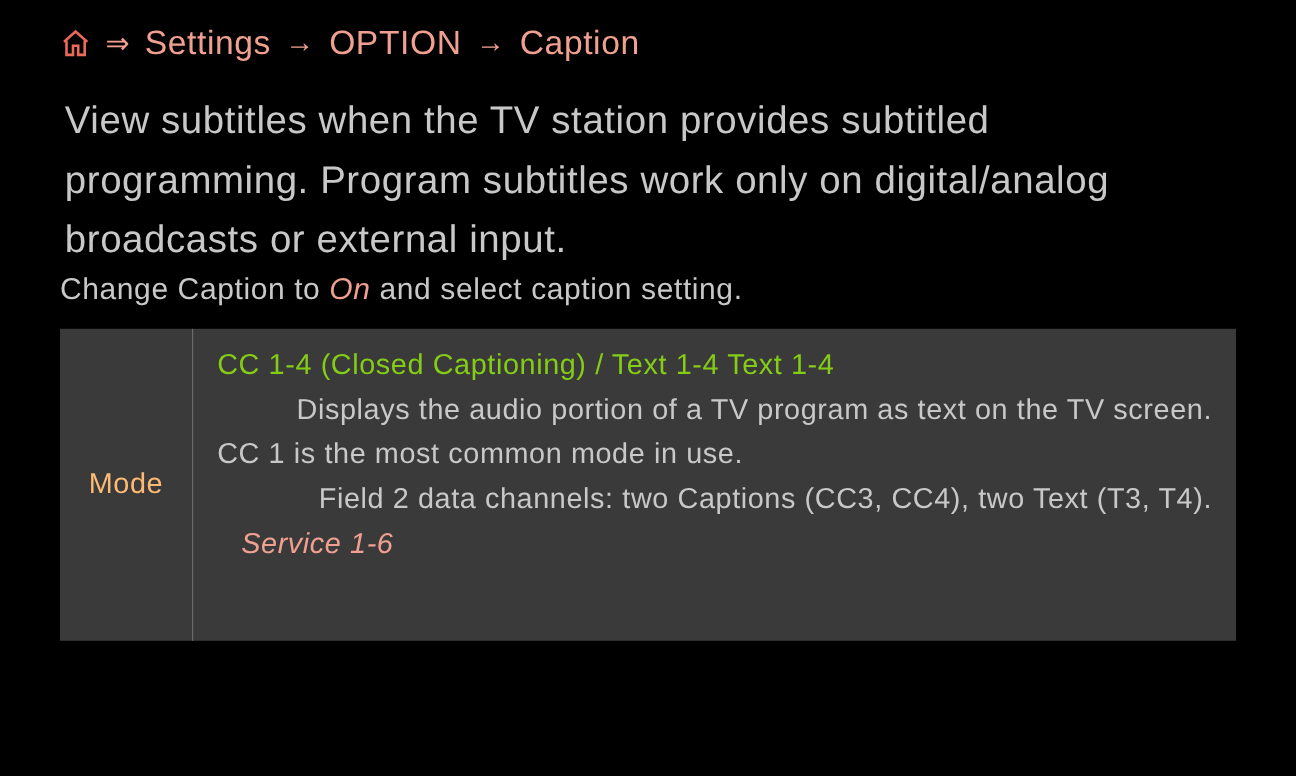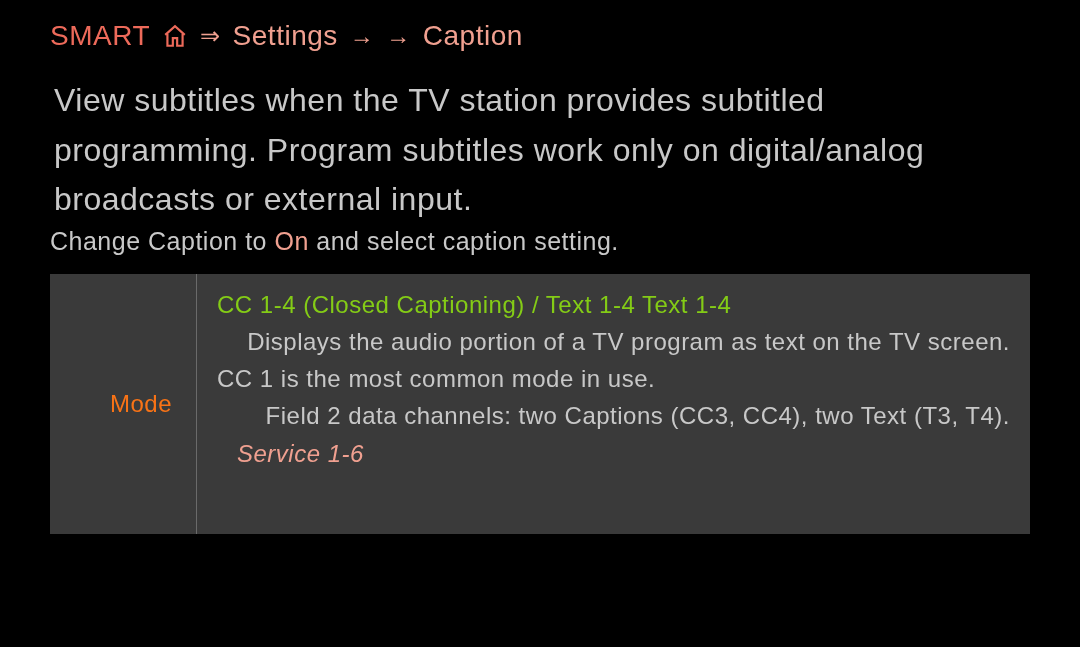--- a/index.html
+++ b/index.html
@@ -38,65 +38,64 @@
     font-size: 32px;
     line-height: 1.55;
     color: #c8c8c8;
     margin: 0 0 2px 4px;
   }
   .instr {
     font-size: 25px;
     color: #c8c8c8;
     margin: 0 0 18px 0;
   }
-  .instr .on { color: #f0a090; }
+  .instr .on { color: #f0a090; font-style: italic; }
 
   .info-table {
     display: flex;
     background: #3a3a3a;
     margin: 10px 0 0 0;
     min-height: 260px;
   }
   .info-table .label-cell {
     width: 110px;
     display: flex;
     align-items: center;
     justify-content: center;
     font-size: 24px;
-    color: #f97316;
+    color: #fdba74;
     border-right: 1px solid #6a6a6a;
-    margin-left: 36px;
   }
   .info-table .body-cell {
     flex: 1;
     padding: 12px 20px 14px 20px;
     font-size: 24px;
     line-height: 1.55;
     color: #c8c8c8;
   }
   .body-cell .hl { color: #84cc16; }
   .body-cell .sub { padding-left: 20px; display: block; text-align: right; }
   .body-cell .svc { color: #f0a090; padding-left: 20px; display: block; font-style: italic;}
 </style>
 </head>
 <body>
 
 <div class="page">
 
   <div class="breadcrumb">
-    <span class="initial">SMART</span>
     <span class="home-icon">
       <svg viewBox="0 0 24 24" fill="none" stroke="#ed6a5a" stroke-width="2">
         <path d="M3 11 L12 3 L21 11"></path>
         <path d="M5 10 V21 H10 V14 H14 V21 H19 V10"></path>
       </svg>
     </span>
     <span class="arrow-db">⇒</span>
     <span class="accent">Settings</span>
     <span class="arrow">→</span>
+    <span class="accent">OPTION</span>
     <span class="arrow">→</span>
     <span class="accent">Caption</span>
   </div>
 
   <p class="para">View subtitles when the TV station provides subtitled programming. Program subtitles work only on digital/analog broadcasts or external input.</p>
 
   <p class="instr">
     <span>Change Caption to </span><span class="on">On</span><span> and select caption setting.</span>
   </p>
 

